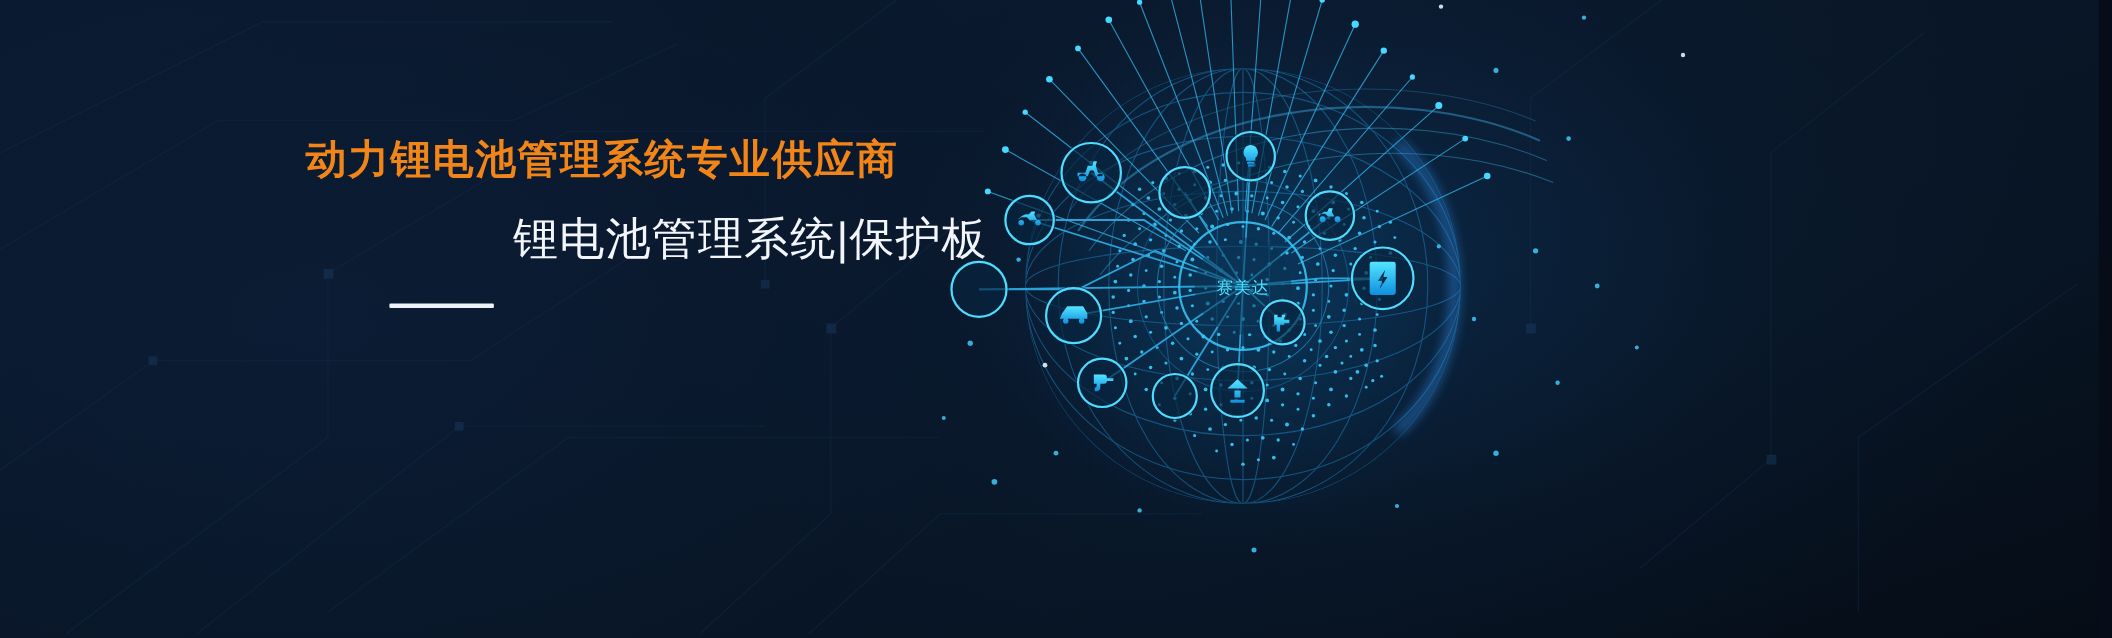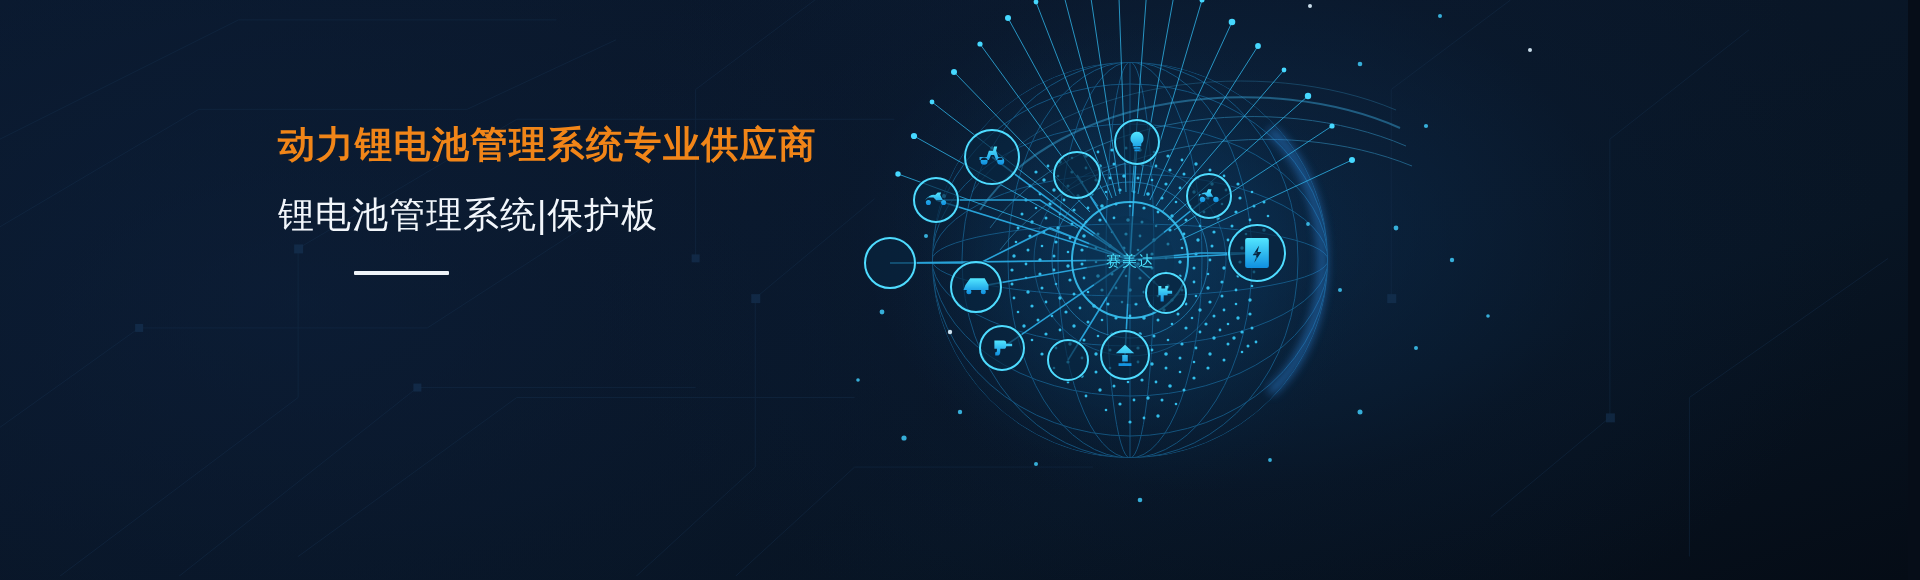--- a/index.html
+++ b/index.html
@@ -25,26 +25,27 @@
     color:#f18518;
     font-size:37px;
     font-weight:700;
     letter-spacing:1.5px;
     line-height:1;
     margin:0 0 34px 0;
     white-space:nowrap;
   }
   .subhead{
     color:#f2f6fb;
-    font-size:36px;
+    font-size:41px;
     font-weight:400;
     letter-spacing:1px;
     line-height:1;
     margin:0 0 38px 0;
     white-space:nowrap;
+    text-align:right;
   }
   .rule{
     width:95px;height:4px;background:#eef3f8;
     margin:0 0 30px 76px;border-radius:1px;
   }
   .tagline{
     color:#dce6f0;
     font-size:17px;
     font-weight:400;
     letter-spacing:1.1px;

